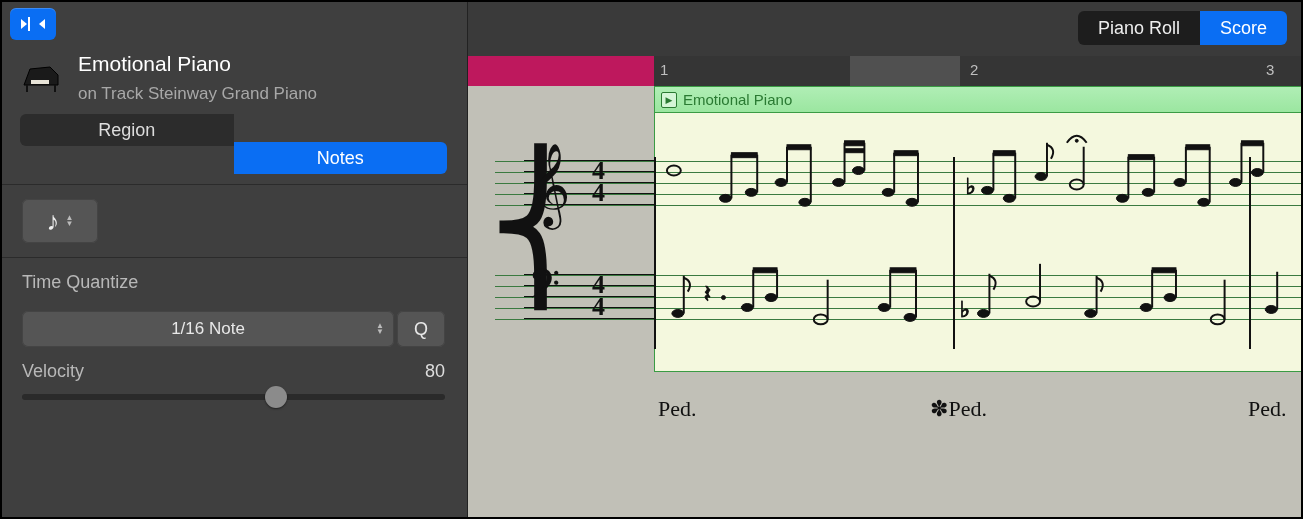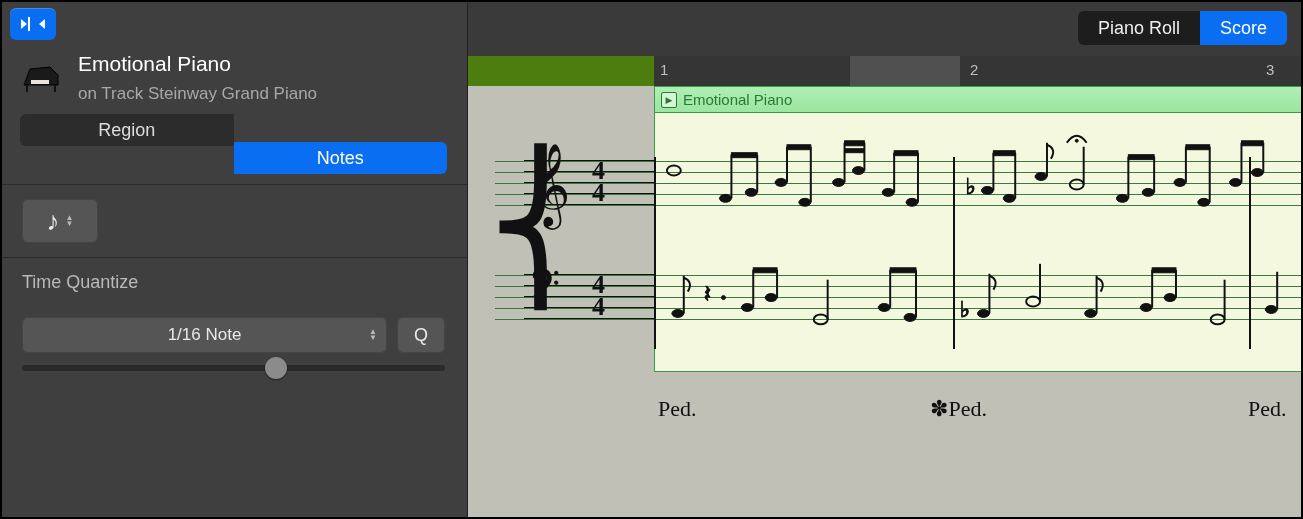--- a/index.html
+++ b/index.html
@@ -37,21 +37,21 @@
   .label { font-size: 18px; color:#b8b8b8; margin-bottom: 10px; }
   .popup-small {
     width: 76px; height: 44px; background:#555; border-radius:6px;
     display:flex; align-items:center; justify-content:center; gap:6px;
     box-shadow: inset 0 0 0 1px #444;
   }
   .stepper-arrows {
     display:flex; flex-direction:column; gap:2px; color:#bbb; font-size:8px;
     line-height: 6px;
   }
-  .quant-row { display:flex; gap:10px; align-items:flex-start; margin-top:24px; }
+  .quant-row { display:flex; gap:3px; align-items:flex-start; margin-top:18px; }
   .quant-select {
     flex:1; height:36px; background:#555; border-radius:6px;
     display:flex; align-items:center; justify-content:center; color:#e8e8e8;
     font-size:17px; position:relative;
     box-shadow: inset 0 0 0 1px #444;
   }
   .quant-select .stepper-arrows { position:absolute; right:10px; }
   .q-btn {
     width:48px; height:36px; background:#555; border-radius:6px;
     display:flex; align-items:center; justify-content:center;
@@ -64,21 +64,21 @@
   .slider-track {
     margin-top:12px; height:6px; background:#2a2a2a; border-radius:3px; position:relative;
   }
   .slider-thumb {
     position:absolute; top:50%; left:60%; transform:translate(-50%,-50%);
     width:22px; height:22px; background:#8b8b8b; border-radius:50%;
     box-shadow: 0 1px 2px rgba(0,0,0,.5);
   }
 
   
-  .main { flex:1; position:relative; background:#4d7c0f; display:flex; flex-direction:column; }
+  .main { flex:1; position:relative; background:#be185d; display:flex; flex-direction:column; }
   .main-top {
     height: 56px; background:#3a3a3a; position:absolute; top:0; left:0; right:0;
     padding-right: 16px;
     display:flex; justify-content:flex-end; align-items:center;
   }
   .view-seg { display:flex; height:34px; border-radius:6px; overflow:hidden; }
   .view-btn {
     padding: 0 20px; display:flex; align-items:center; font-size:18px;
     background:#1d1d1d; color:#eee;
   }
@@ -192,20 +192,24 @@
     <div class="section">
       <div class="label">Time Quantize</div>
       <div class="quant-row">
         <div class="quant-select">
           <span>1/16 Note</span>
           <span class="stepper-arrows">▲<br>▼</span>
         </div>
         <div class="q-btn">Q</div>
       </div>
 
+      <div class="vel-row">
+        <div class="label">Velocity</div>
+        <div class="vel-val">80</div>
+      </div>
       <div class="slider-track">
         <div class="slider-thumb"></div>
       </div>
     </div>
   </div>
 
   <div class="main">
     <div class="main-top">
       <div class="view-seg">
         <div class="view-btn">Piano Roll</div>

